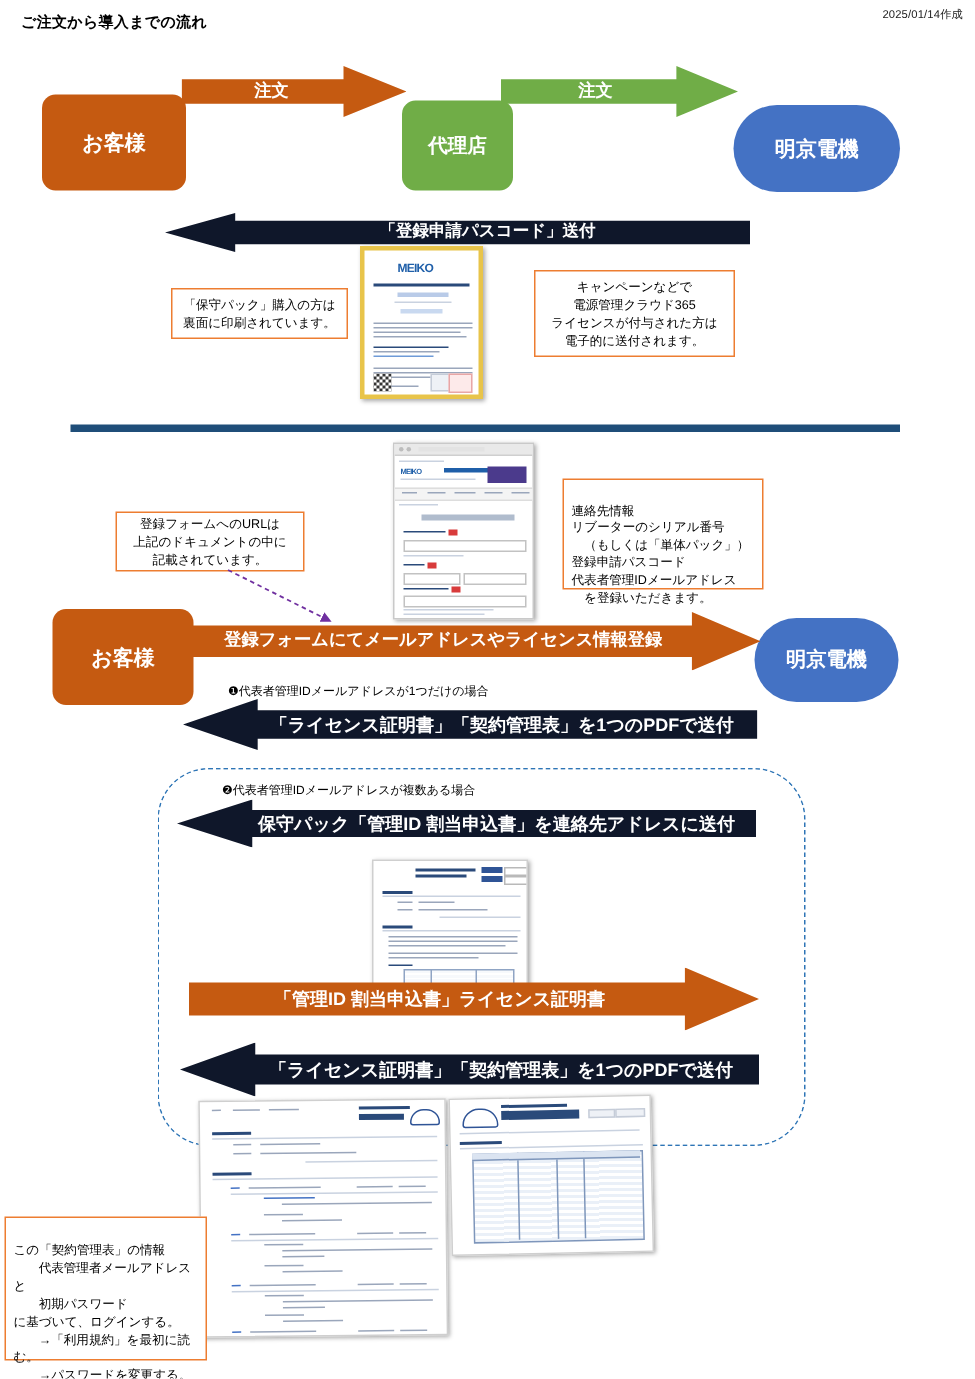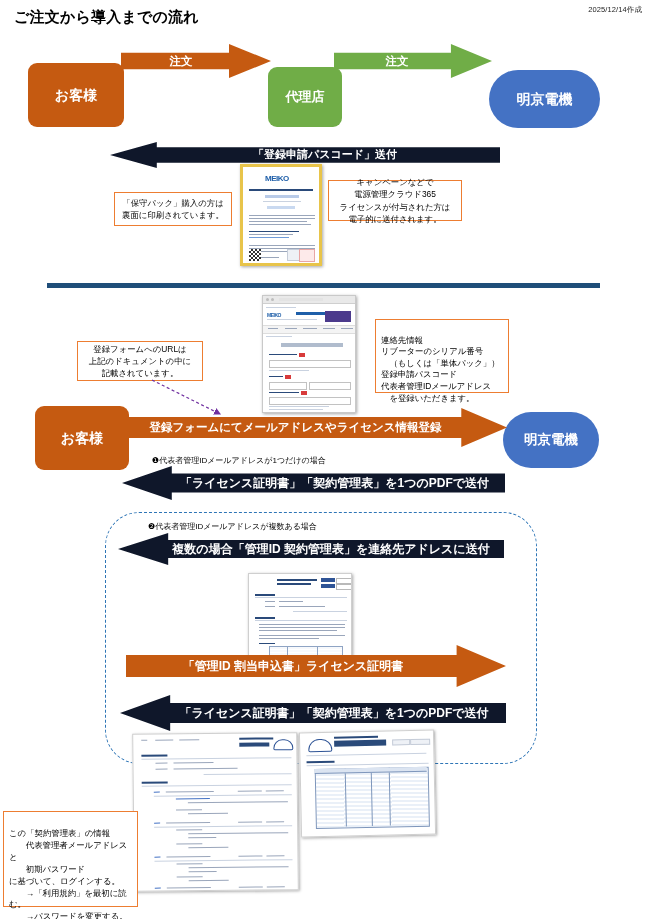--- a/index.html
+++ b/index.html
@@ -6,21 +6,21 @@
   body{
     width:650px;height:919px;position:relative;overflow:hidden;
     font-family:"Liberation Sans","DejaVu Sans",sans-serif;
     color:#000;
     -webkit-font-smoothing:antialiased;
   }
   .abs{position:absolute;}
 
   
   #page-title{
-    left:14px;top:8px;font-size:15px;font-weight:bold;letter-spacing:.2px;
+    left:14px;top:8px;font-size:10px;font-weight:bold;letter-spacing:.2px;
   }
   #created-date{
     right:8px;top:5px;font-size:7.5px;color:#222;letter-spacing:.1px;
   }
 
   
   .role-box{
     border-radius:9px;display:flex;align-items:center;justify-content:center;
     color:#fff;font-weight:bold;text-align:center;line-height:1.15;
   }
@@ -80,21 +80,21 @@
     position:absolute;font-size:8px;color:#000;font-weight:normal;white-space:nowrap;
   }
 
   
   #url-connector{left:150px;top:378px;width:80px;height:42px;}
 </style>
 </head>
 <body>
 
 <div class="abs" id="page-title">ご注文から導入までの流れ</div>
-<div class="abs" id="created-date">2025/12/14作成</div>
+<div class="abs" id="created-date">2025/01/14作成</div>
 
 <div class="abs role-box role-orange" style="left:28px;top:63px;width:96px;height:64px;font-size:14px;">
   <span>お客様</span>
 </div>
 
 <div class="abs role-box role-green" style="left:268px;top:67px;width:74px;height:60px;font-size:13px;text-align:center;">
   <span>代理店</span>
 </div>
 
 <div class="abs role-box role-blue" style="left:489px;top:70px;width:111px;height:58px;font-size:14px;">
@@ -114,21 +114,21 @@
 <div class="abs barrow left arrow-blue" style="left:110px;top:142px;width:390px;height:26px;font-size:11px;
             clip-path:polygon(0 50%,12% 0,12% 20%,100% 20%,100% 80%,12% 80%,12% 100%);">
   <span style="margin-left:40px;">「登録申請パスコード」送付</span>
 </div>
 
 <div class="note center" style="left:114px;top:192px;width:118px;height:34px;display:flex;align-items:center;justify-content:center;white-space:pre-line;">
   <span>「保守パック」購入の方は
 裏面に印刷されています。</span>
 </div>
 
-<div class="note center" style="left:328px;top:180px;width:134px;height:41px;display:flex;align-items:center;justify-content:center;white-space:pre-line;">
+<div class="note center" style="left:356px;top:180px;width:134px;height:58px;display:flex;align-items:center;justify-content:center;white-space:pre-line;">
   <span>キャンペーンなどで
 電源管理クラウド365
 ライセンスが付与された方は
 電子的に送付されます。</span>
 </div>
 
 <div class="doc doc-shadow" style="left:240px;top:164px;width:82px;height:102px;border:3px solid #E8C44A;background:#fff;">
   <div class="doc-lines">
     <div class="meiko-logo" style="left:22px;top:7px;font-size:8px;">MEIKO</div>
     <div class="ln dark" style="left:6px;top:22px;width:64px;height:2px;"></div>
@@ -234,21 +234,21 @@
             clip-path:polygon(0 50%,13% 0,13% 22%,100% 22%,100% 78%,13% 78%,13% 100%);">
   <span style="margin-left:42px;">「ライセンス証明書」「契約管理表」を1つのPDFで送付</span>
 </div>
 
 <div class="abs" id="dashed-region"></div>
 
 <div class="sublabel" style="left:148px;top:521px;">❷代表者管理IDメールアドレスが複数ある場合</div>
 
 <div class="abs barrow left arrow-blue" style="left:118px;top:533px;width:386px;height:32px;font-size:12px;
             clip-path:polygon(0 50%,13% 0,13% 22%,100% 22%,100% 78%,13% 78%,13% 100%);">
-  <span style="margin-left:40px;">複数の場合「管理ID 契約管理表」を連絡先アドレスに送付</span>
+  <span style="margin-left:40px;">保守パック「管理ID 割当申込書」を連絡先アドレスに送付</span>
 </div>
 
 <div class="doc doc-shadow" style="left:248px;top:573px;width:104px;height:88px;border:1px solid #cfcfcf;">
   <div class="doc-lines">
     <div class="ln dark" style="left:28px;top:5px;width:40px;height:2px;"></div>
     <div class="ln dark" style="left:28px;top:9px;width:34px;height:2px;"></div>
     <div class="blk" style="left:72px;top:4px;width:14px;height:4px;background:#2F5496;"></div>
     <div class="blk" style="left:87px;top:4px;width:14px;height:4px;background:#fff;border:.4px solid #b9b9b9;"></div>
     <div class="blk" style="left:72px;top:10px;width:14px;height:4px;background:#2F5496;"></div>
     <div class="blk" style="left:87px;top:10px;width:14px;height:4px;background:#fff;border:.4px solid #b9b9b9;"></div>

